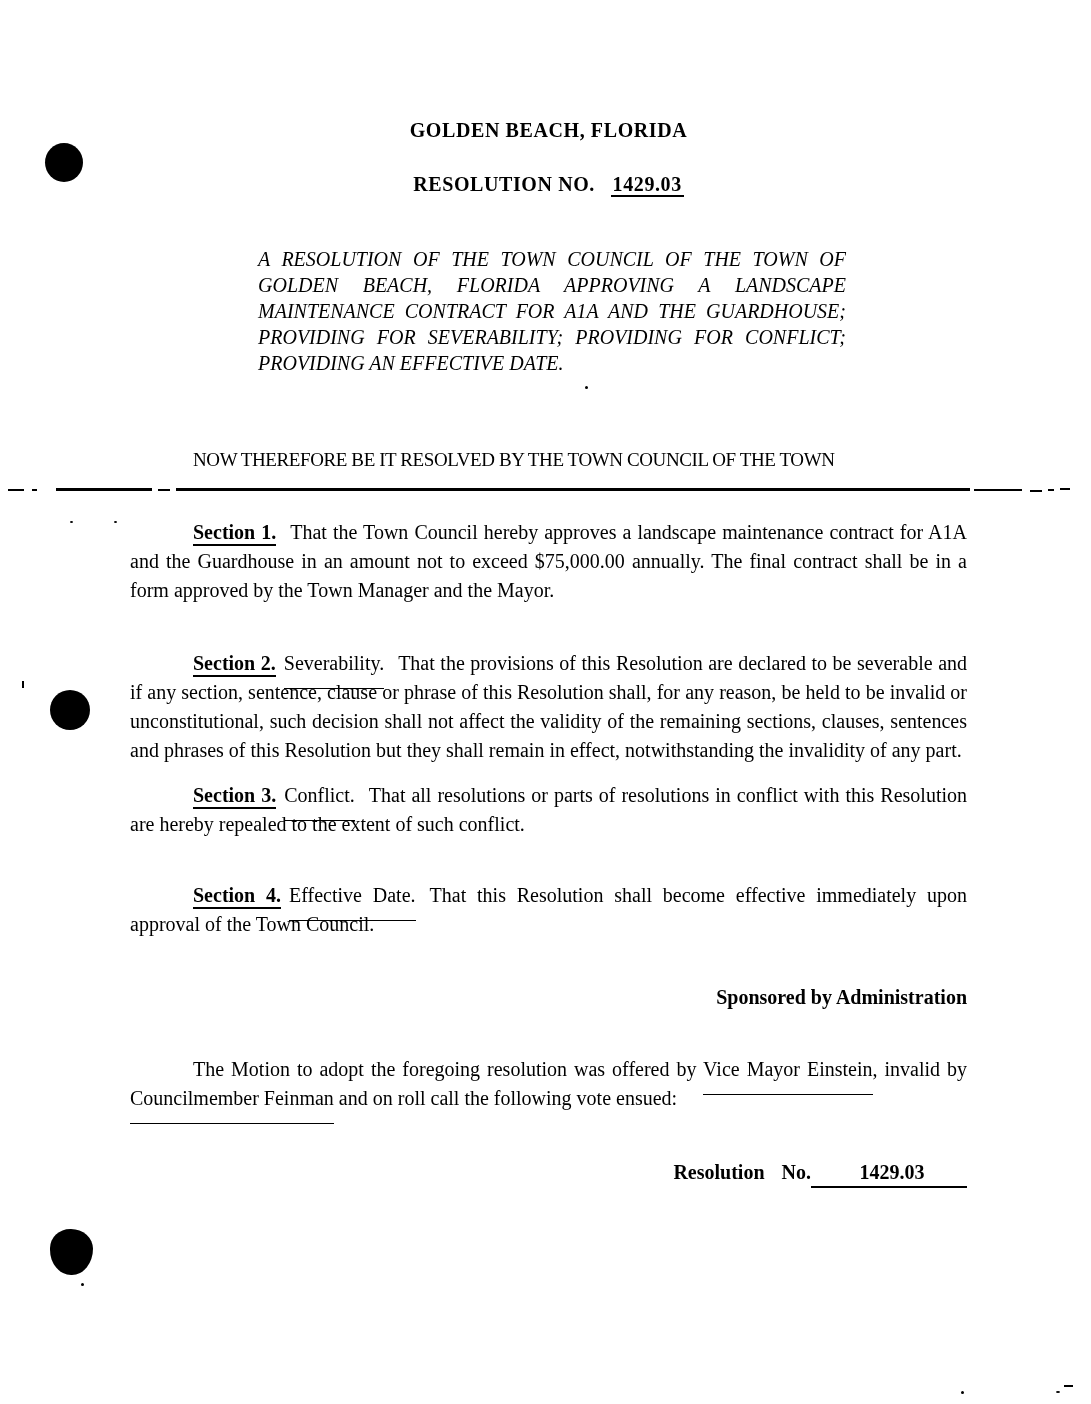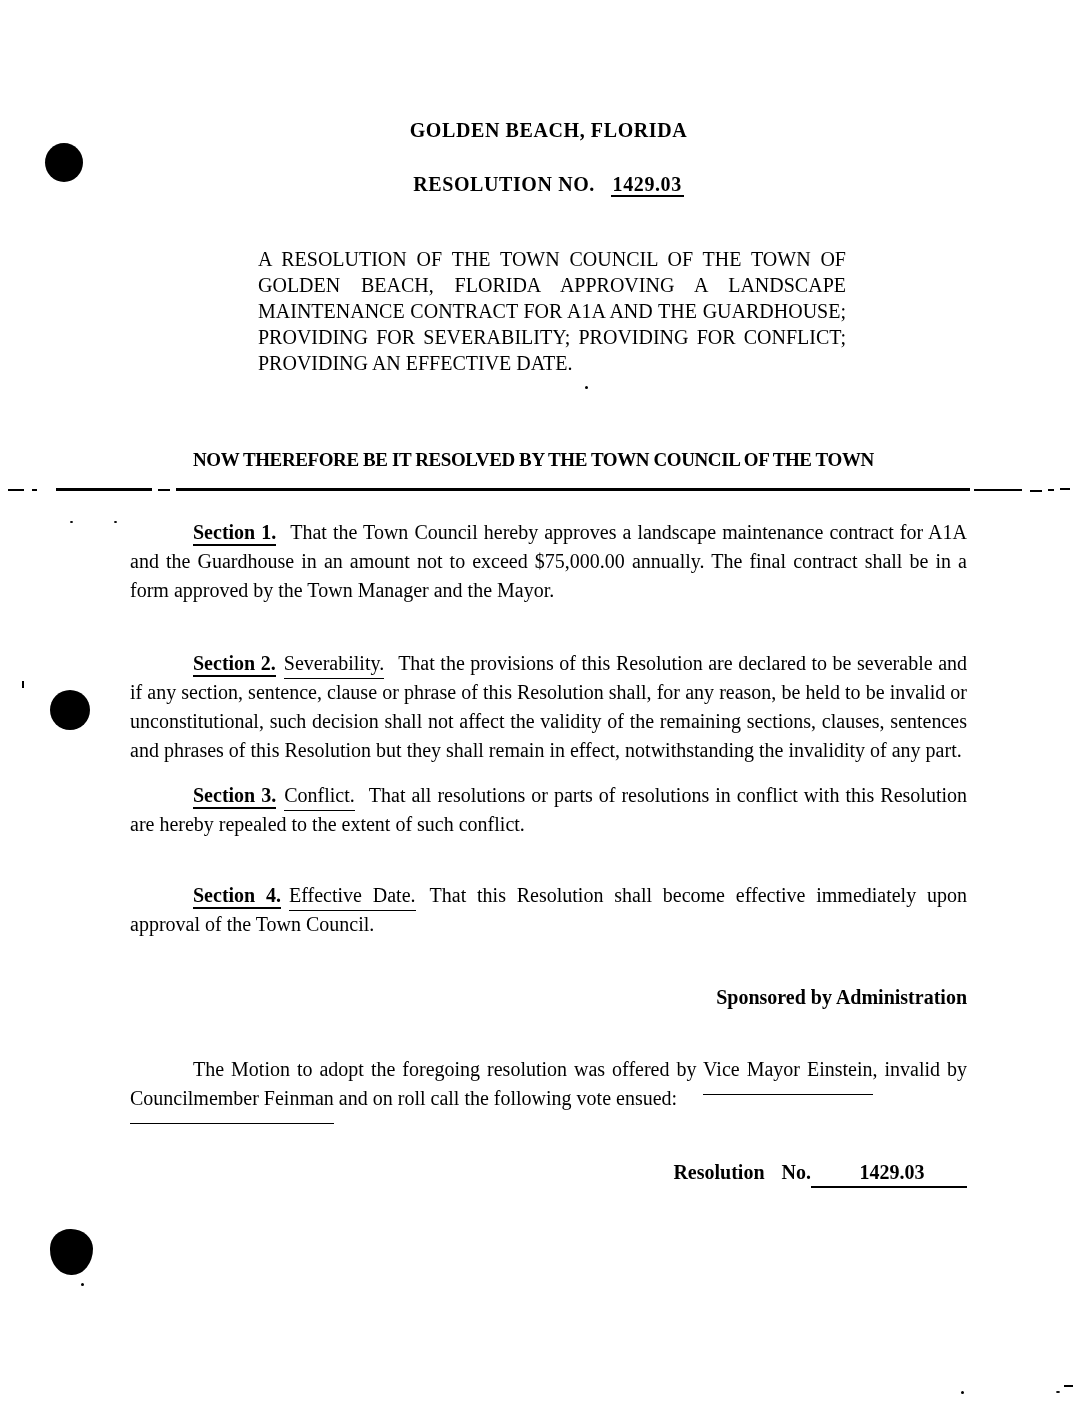--- a/index.html
+++ b/index.html
@@ -39,43 +39,44 @@
     border-bottom: 2px solid #000;
     padding: 0 2px;
     margin-left: 10px;
   }
   .preamble {
     margin: 50px 0 0 128px;
     width: 588px;
     text-align: justify;
     line-height: 26px;
     font-size: 20px;
+    font-style: italic;
   }
   .resolved {
     margin-top: 70px;
-    font-weight: bold;
+    font-weight: normal;
     font-size: 19px;
     letter-spacing: -0.4px;
     line-height: 28px;
   }
   .resolved .l1 { padding-left: 63px; white-space: nowrap; }
   .resolved .l2 { white-space: nowrap; }
   .para {
     margin: 0;
     text-indent: 63px;
     text-align: justify;
   }
   .sec-head {
     font-weight: bold;
     border-bottom: 2px solid #000;
     padding-bottom: 1px;
   }
   .sec-sub {
     border-bottom: 1.5px solid #000;
-    padding-bottom: 4px;
+    padding-bottom: 14px;
     margin-left: 8px;
   }
   .sec-gap { display: inline-block; width: 14px; }
   .mt-s1 { margin-top: 44px; }
   .mt-s2 { margin-top: 44px; }
   .mt-s3 { margin-top: 16px; }
   .mt-s4 { margin-top: 42px; }
   .sponsored {
     margin-top: 46px;
     margin-left: 63px;

